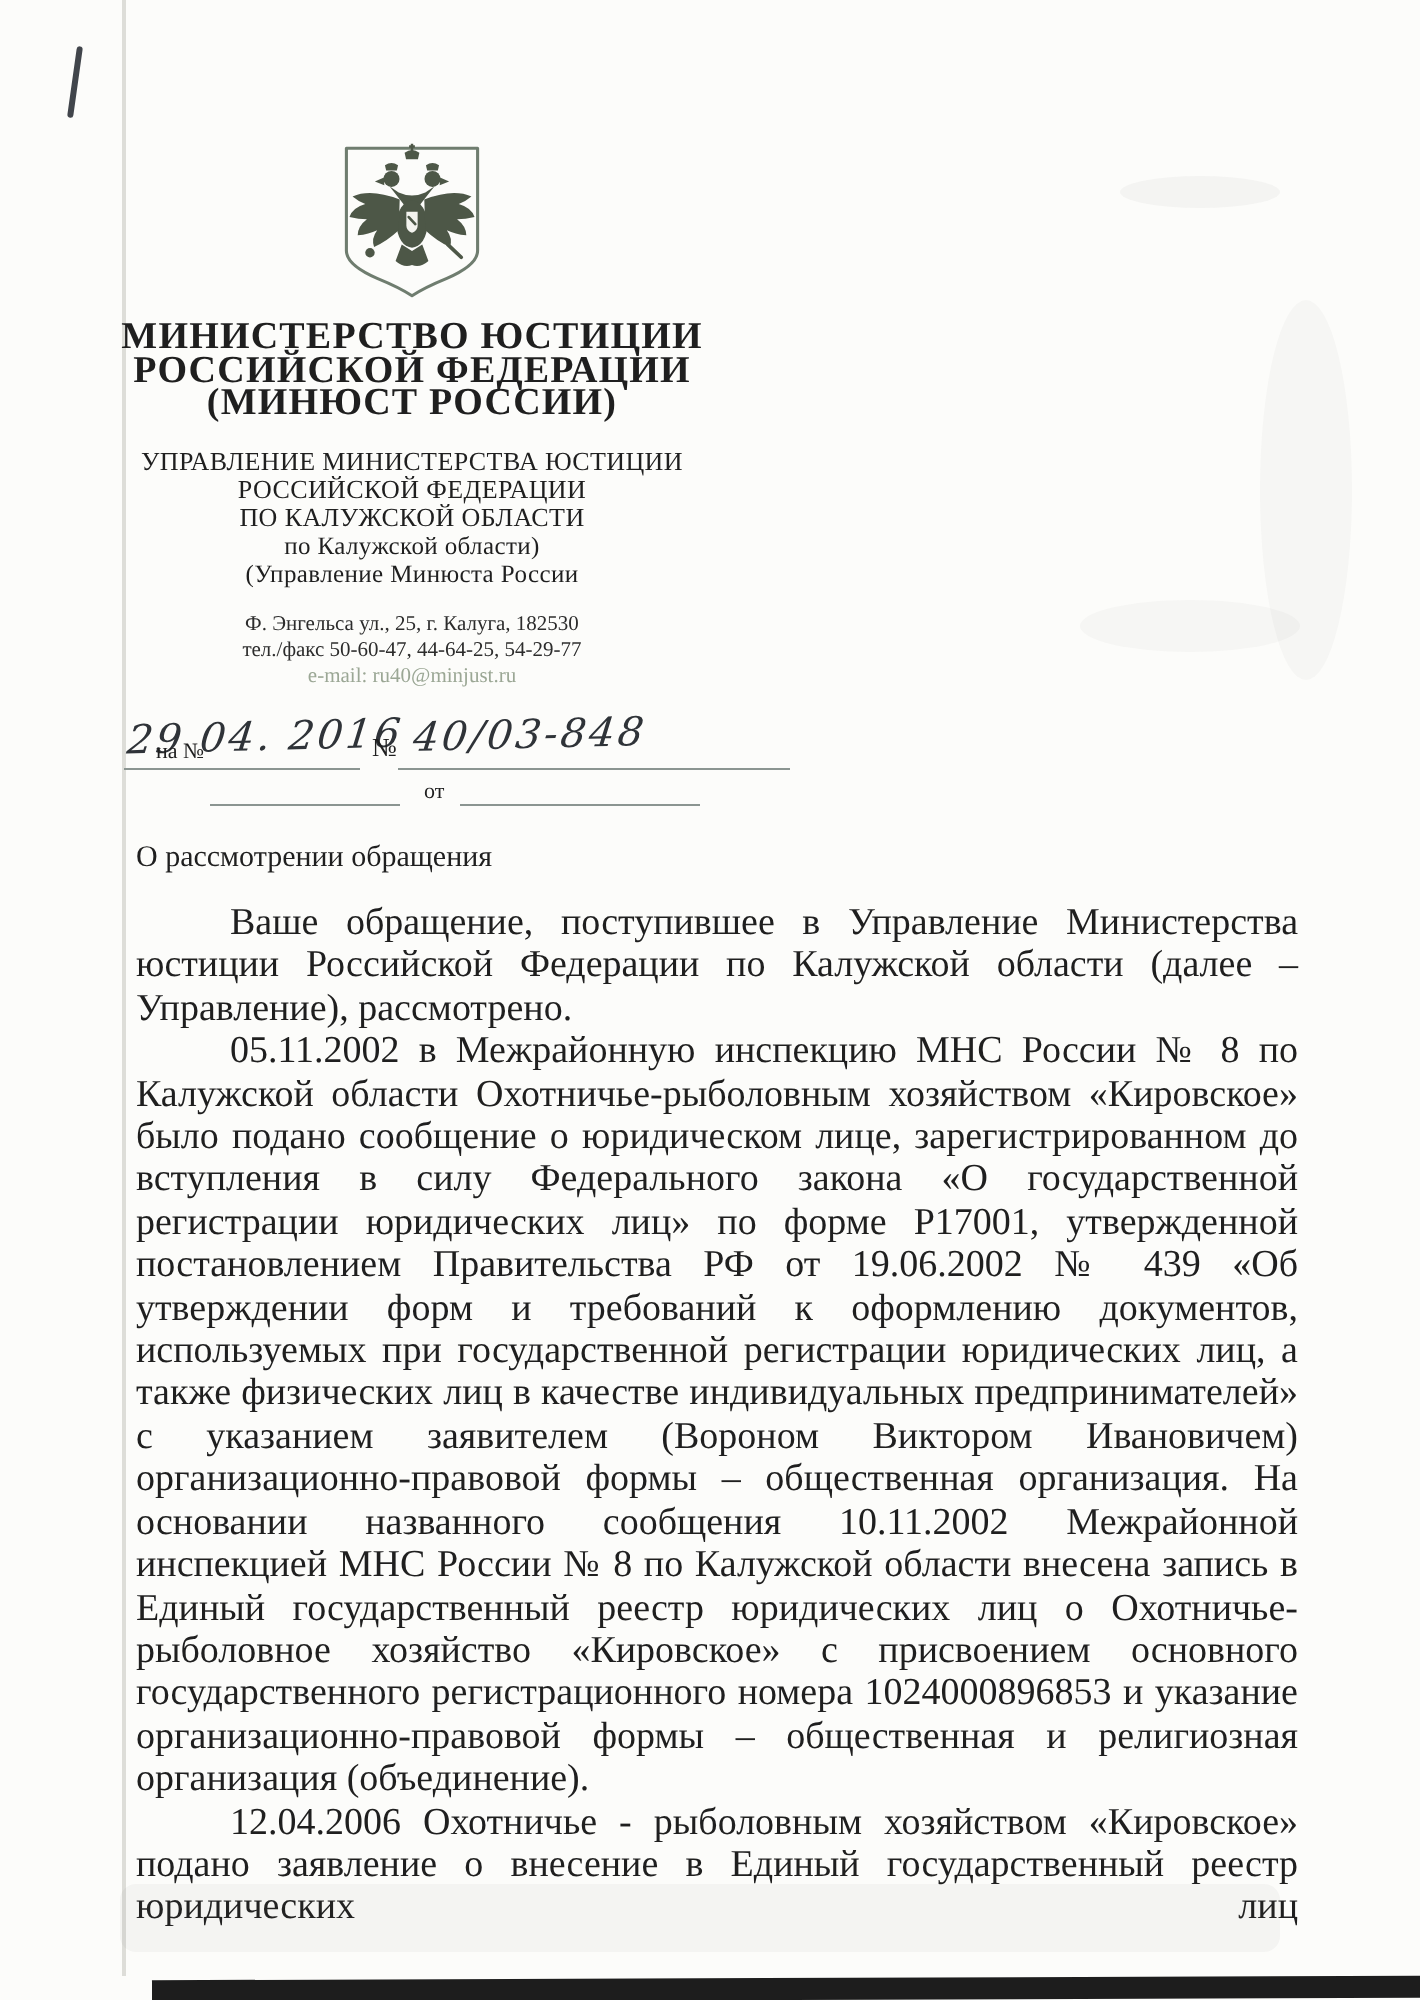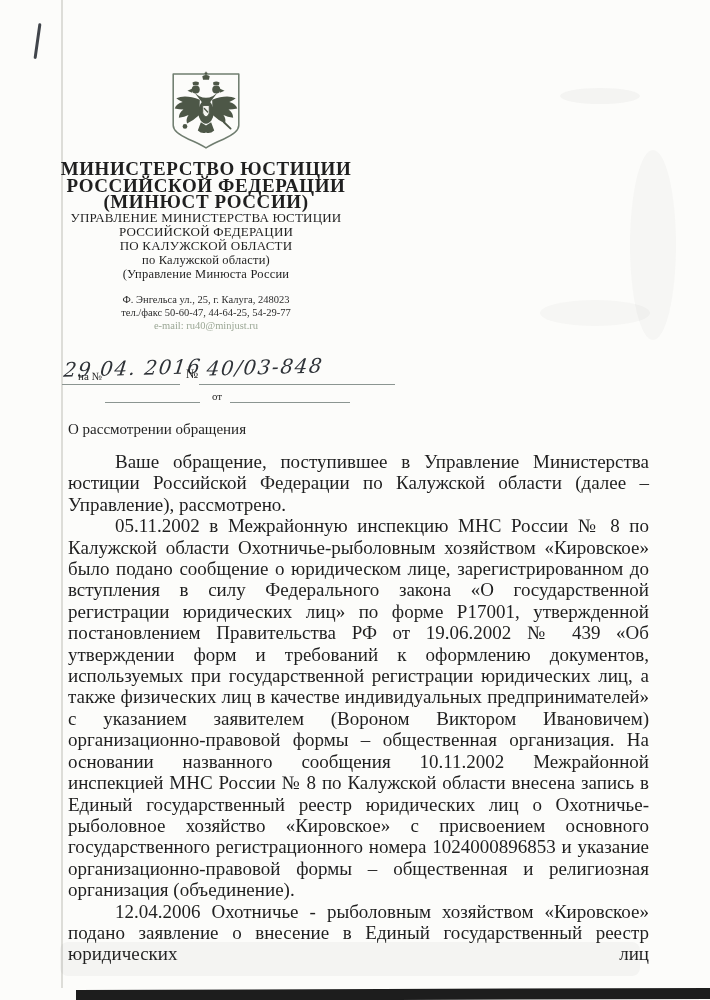--- a/index.html
+++ b/index.html
@@ -29,21 +29,21 @@
     position:absolute;left:61px;top:0;width:1.5px;height:988px;
     background:#d4d4d0;opacity:.8;
   }
   
   .head-col{
     position:absolute;left:60px;top:70px;width:292px;
     text-align:center;
   }
   .emblem-wrap{width:82px;height:82px;margin:0 auto;}
   .ministry{margin-top:9px;font-weight:bold;font-size:19px;line-height:16.5px;letter-spacing:.6px;}
-  .office{font-size:13px;line-height:14px;letter-spacing:.2px;}
+  .office{margin-top:13px;font-size:13px;line-height:14px;letter-spacing:.2px;}
   .office .paren{font-size:12.5px;}
   .contacts{margin-top:12px;font-size:10.5px;line-height:13px;color:#2c2c2c;}
   .contacts .email{color:#9ba795;}
   
   .ref{position:absolute;left:0;top:0;white-space:nowrap;}
   .hw{
     font-family:"DejaVu Serif", serif;font-style:italic;
     color:var(--handwriting-ink);font-size:20px;letter-spacing:1.5px;
     transform:skewX(-8deg) rotate(-1.5deg);display:inline-block;
   }
@@ -115,21 +115,21 @@
       <div>(МИНЮСТ РОССИИ)</div>
     </div>
     <div class="office">
       <div>УПРАВЛЕНИЕ МИНИСТЕРСТВА ЮСТИЦИИ</div>
       <div>РОССИЙСКОЙ ФЕДЕРАЦИИ</div>
       <div>ПО КАЛУЖСКОЙ ОБЛАСТИ</div>
       <div class="paren">по Калужской области)</div>
       <div class="paren">(Управление Минюста России</div>
     </div>
     <div class="contacts">
-      <div>Ф. Энгельса ул., 25, г. Калуга, 248023</div>
+      <div>Ф. Энгельса ул., 25, г. Калуга, 182530</div>
       <div>тел./факс 50-60-47, 44-64-25, 54-29-77</div>
       <div class="email">e-mail: ru40@minjust.ru</div>
     </div>
   </div>
 
   <span class="ref ref-date hw">29 04. 2016</span>
   <span class="ref ref-nosign">№</span>
   <span class="ref ref-num hw">40/03-848</span>
   <div class="u-line ul-a"></div>
   <div class="u-line ul-b"></div>

